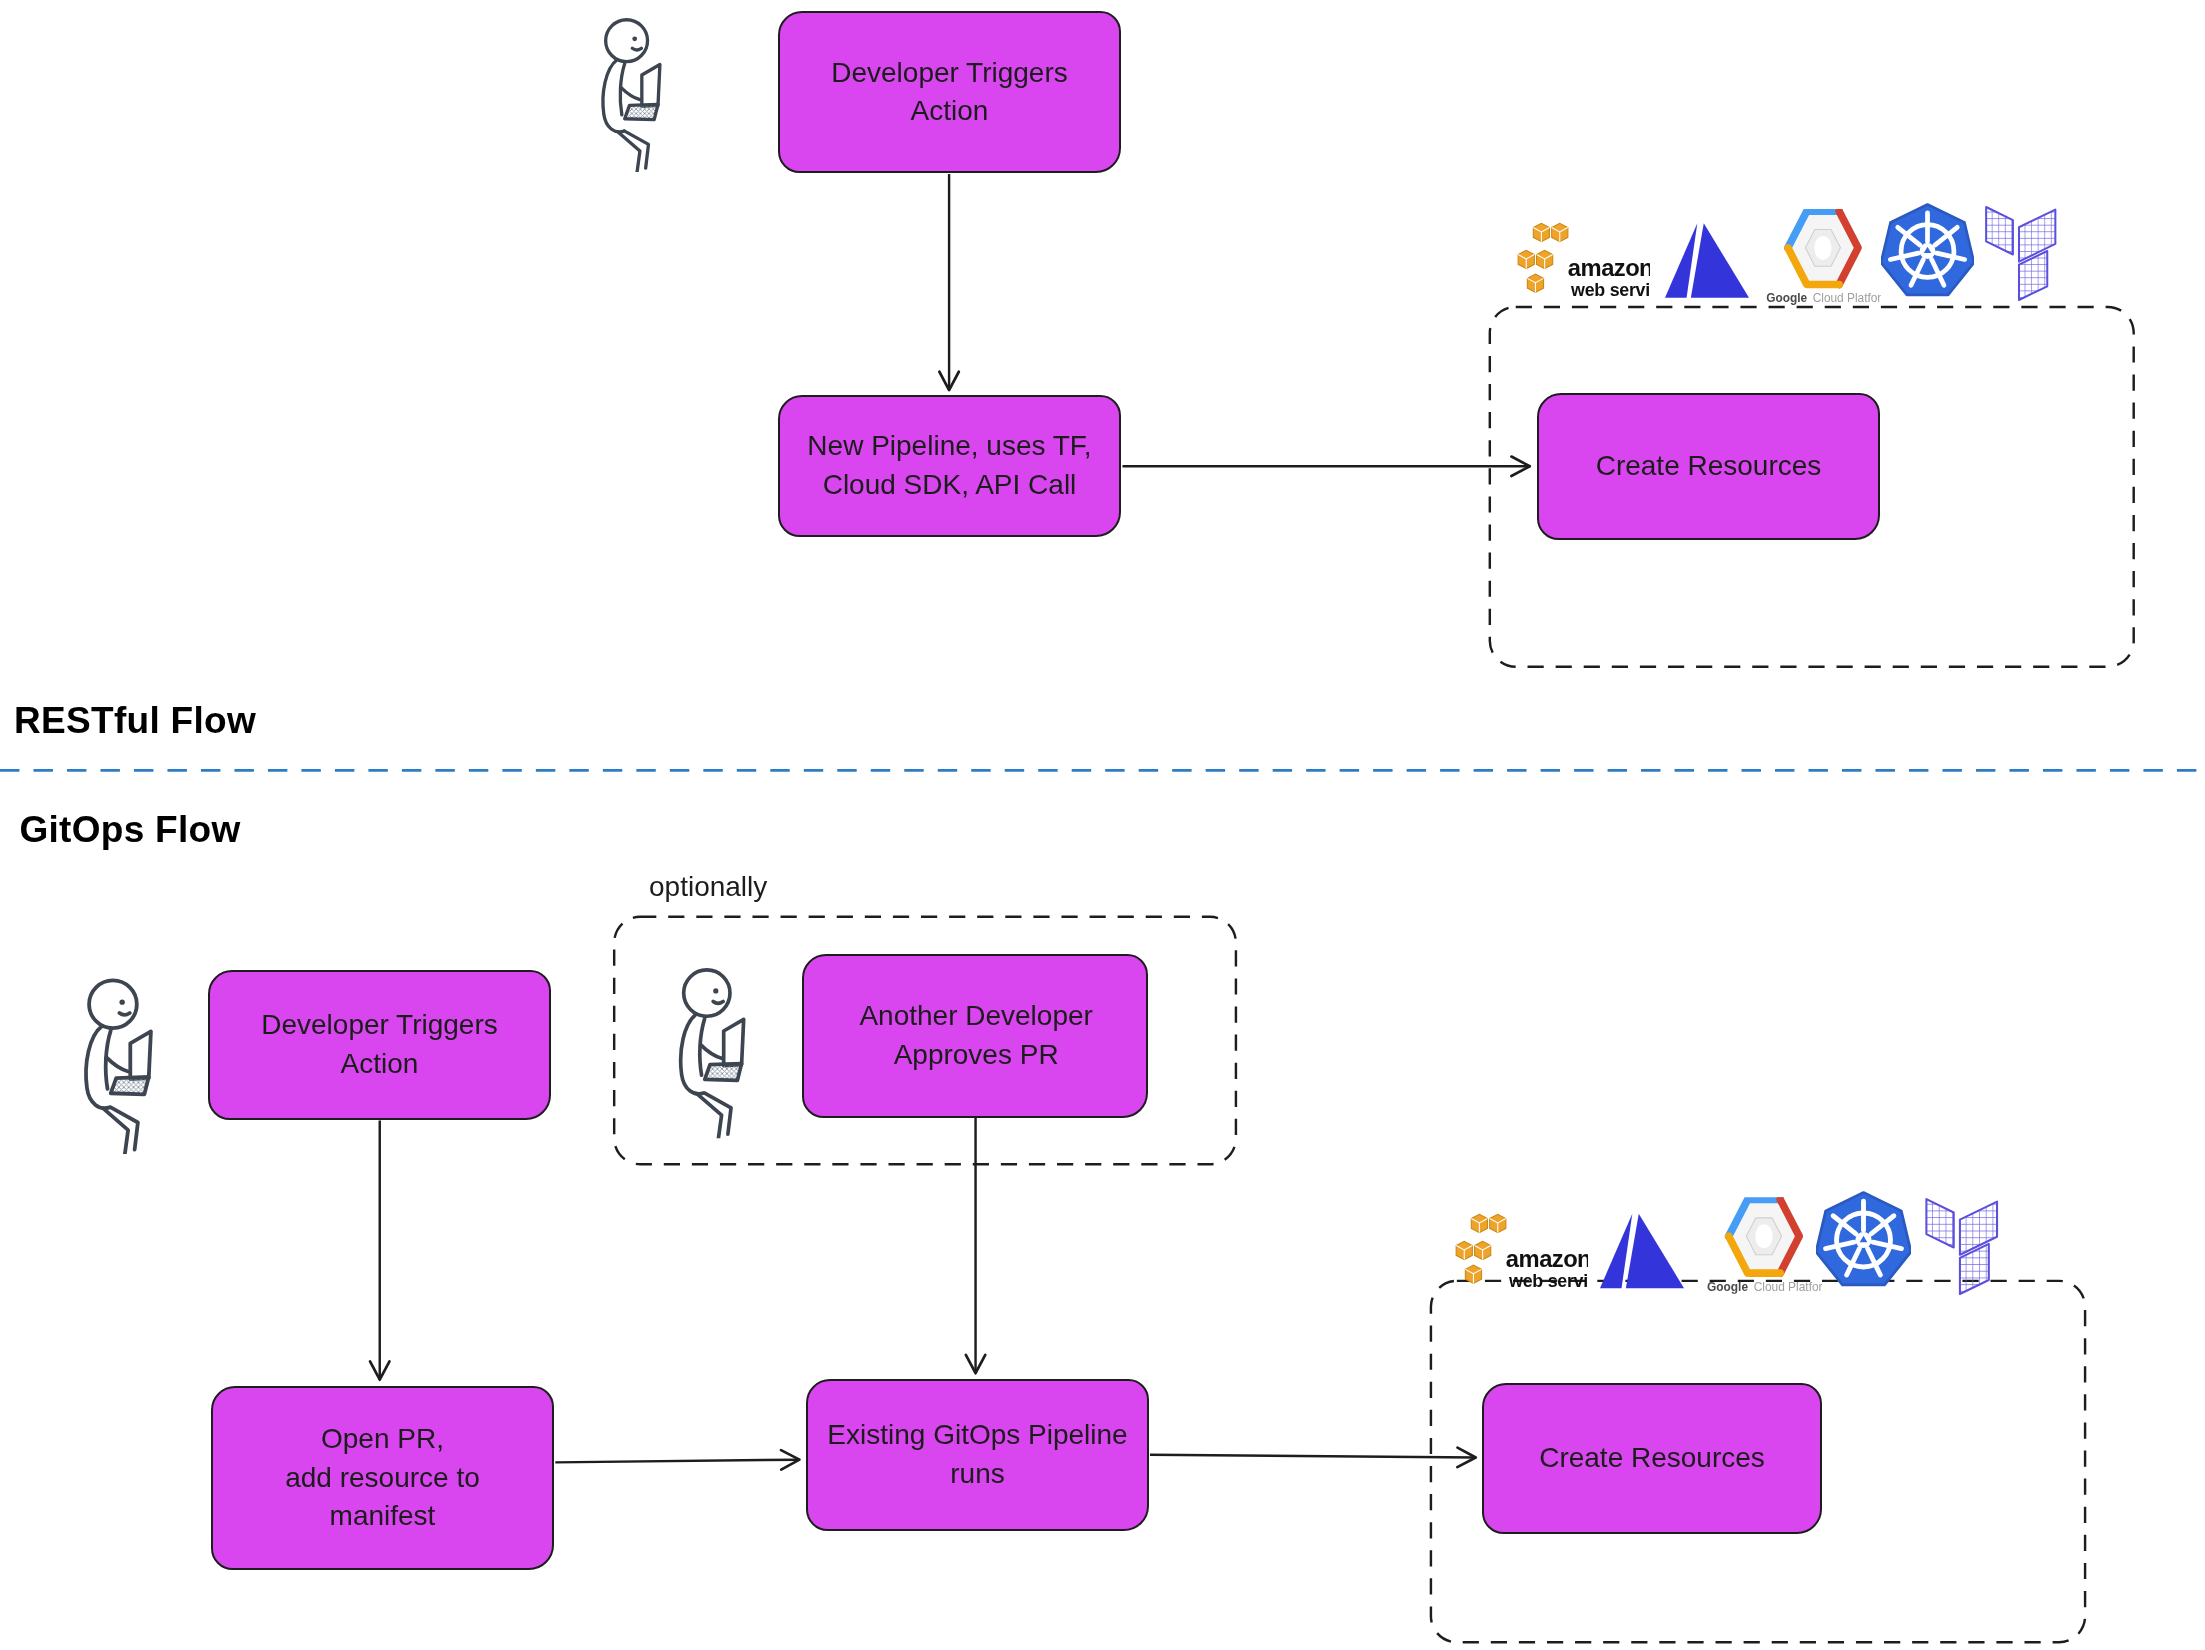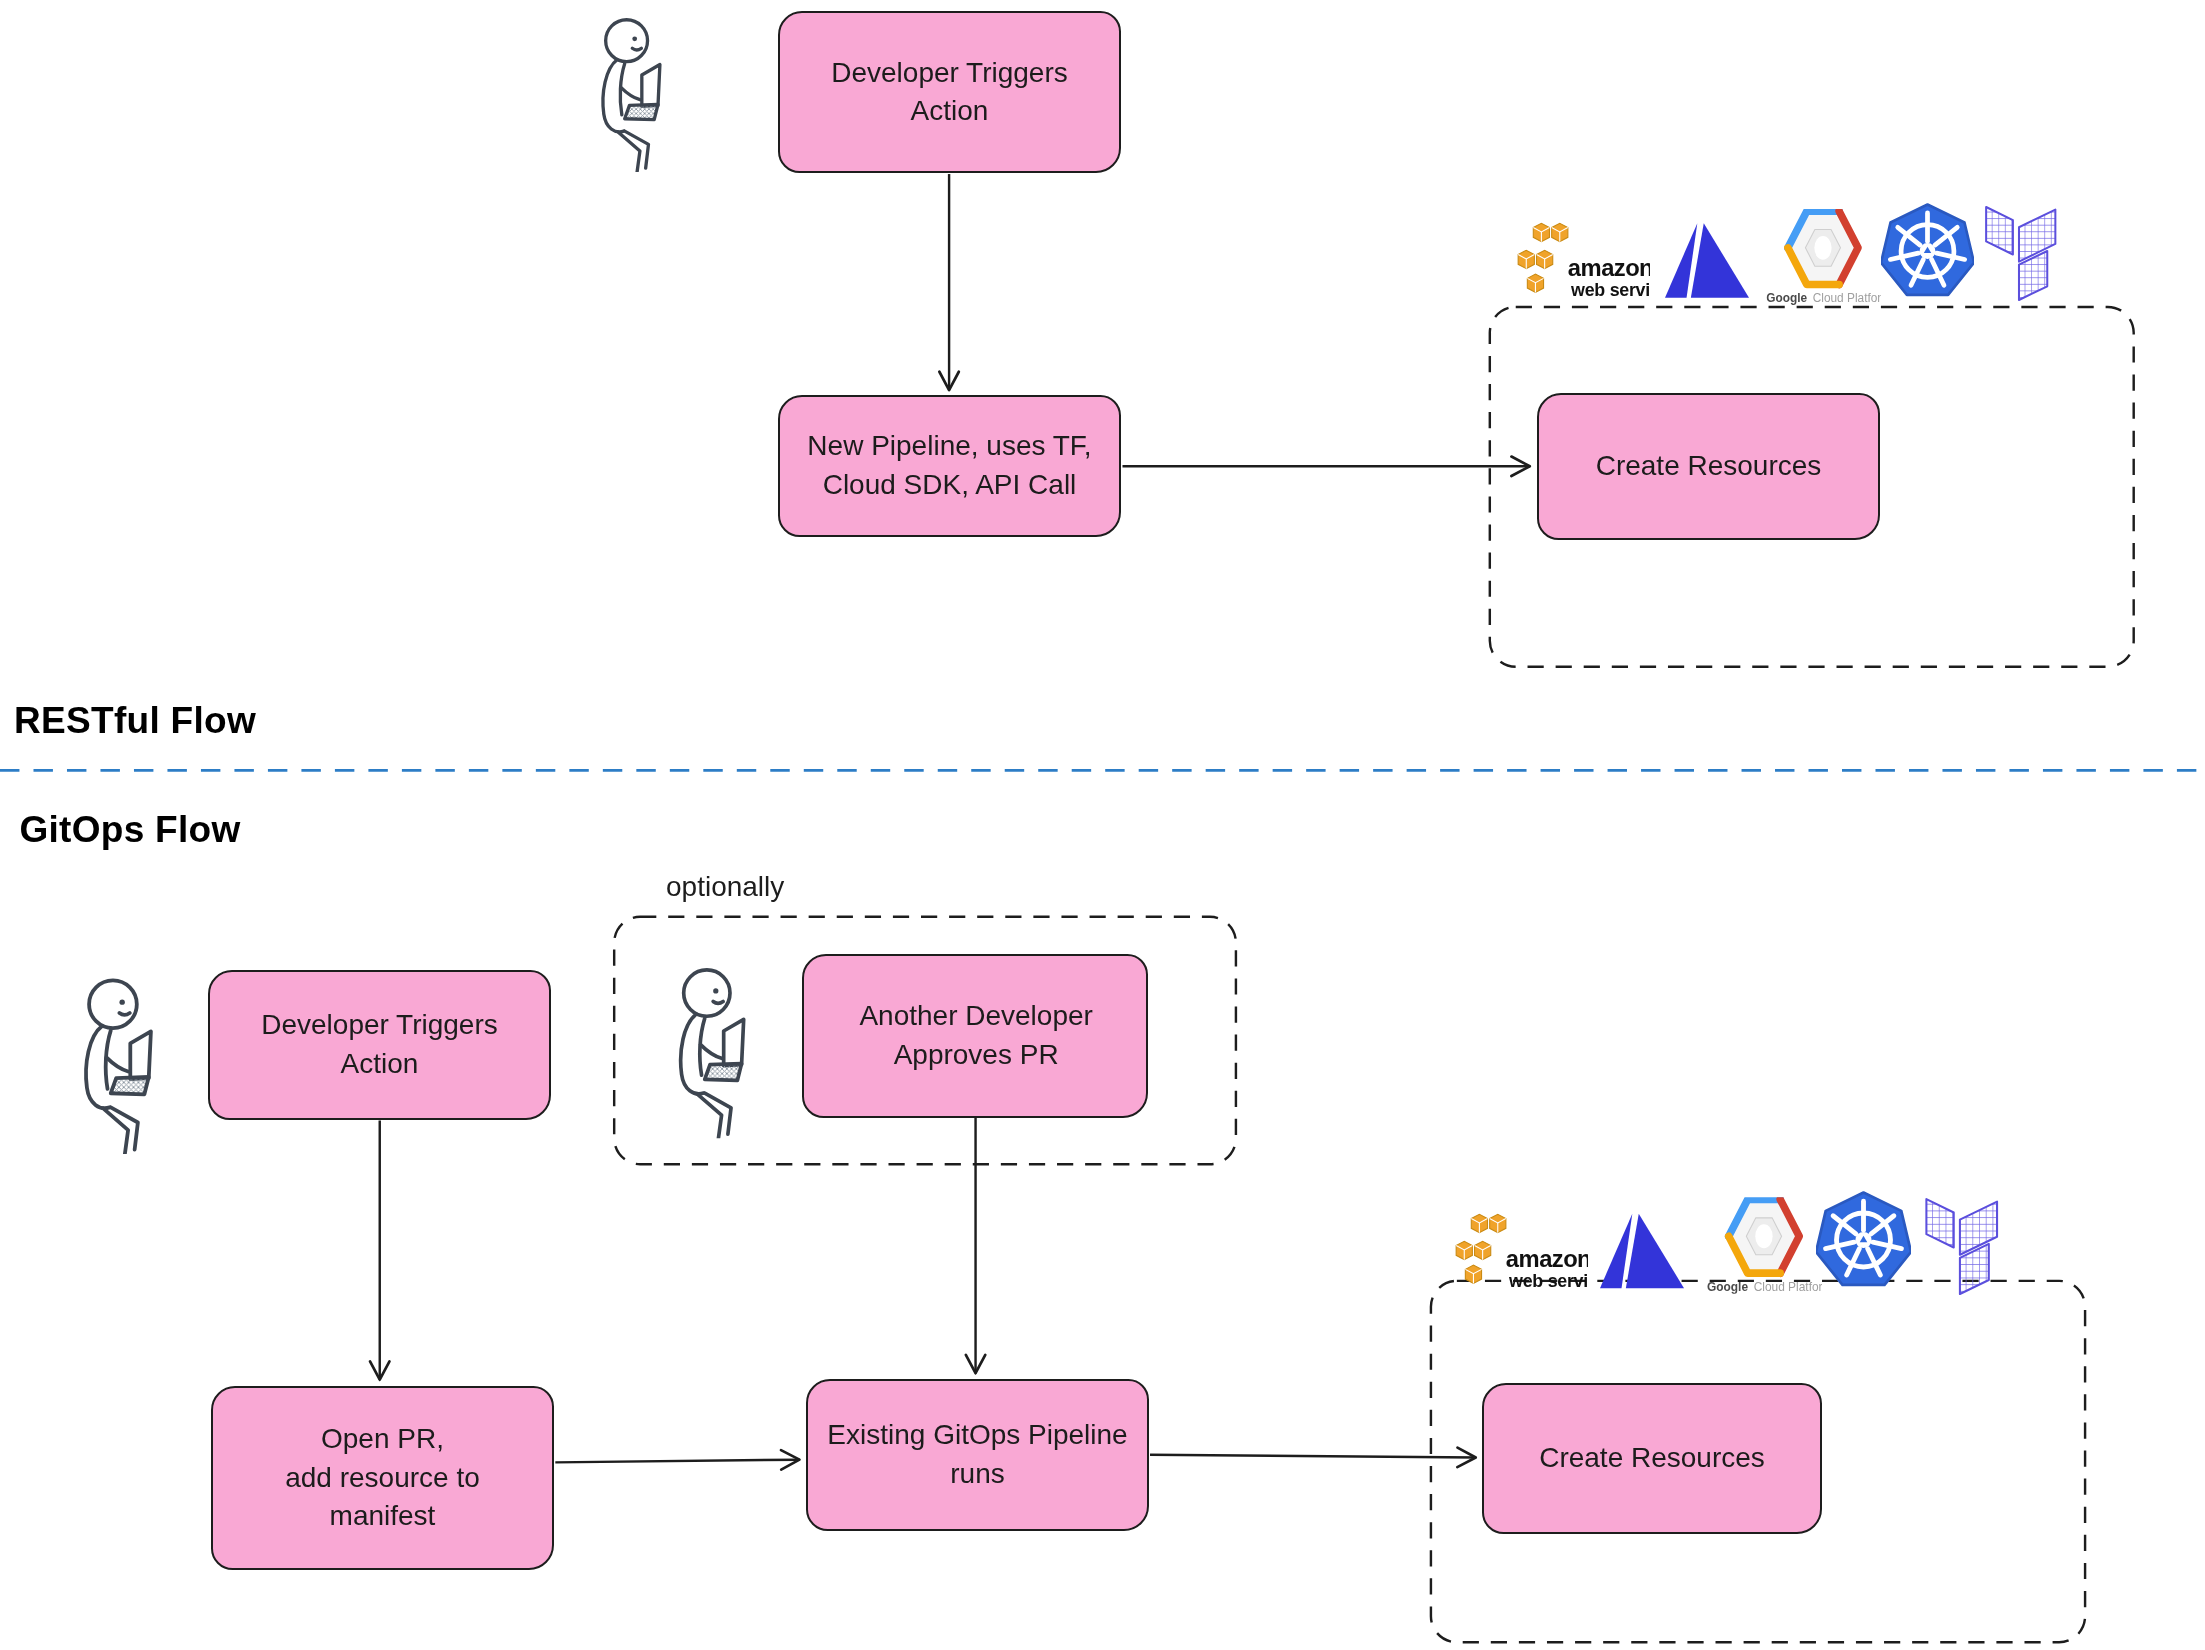--- a/index.html
+++ b/index.html
@@ -6,21 +6,21 @@
   body{
     position:relative;
     width:2205px;height:1651px;
     overflow:hidden;
     font-family:"Liberation Sans","DejaVu Sans",sans-serif;
     color:#1d1d1d;
   }
   #overlay{position:absolute;left:0;top:0;width:2205px;height:1651px;pointer-events:none;}
   .node{
     position:absolute;
-    background:#f9a8d4;
+    background:#d946ef;
     border:2.7px solid #1d1d1d;
     border-radius:24px 20.5px 25px 21.6px;
     display:flex;align-items:center;justify-content:center;
     text-align:center;
     font-size:28px;line-height:1.38;
     white-space:pre-line;
     color:#1c1c1c;
     box-sizing:border-box;
     padding:5.4px 9.7px;
   }
@@ -142,21 +142,21 @@
     <line x1="2078" y1="863" x2="2832" y2="863"></line>
     <line x1="1806" y1="2069" x2="1806" y2="2542"></line>
     <line x1="703" y1="2074" x2="703" y2="2554"></line>
     <line x1="1028" y1="2707" x2="1480" y2="2702"></line>
     <line x1="2129" y1="2693" x2="2732" y2="2698"></line>
   </g>
 </svg>
 
 <div class="heading" style="left:14px;top:700px;">RESTful Flow</div>
 <div class="heading" style="left:19.4px;top:809px;">GitOps Flow</div>
-<div class="small-label" style="left:666px;top:871px;">optionally</div>
+<div class="small-label" style="left:649px;top:871px;">optionally</div>
 
 <div class="node" style="left:778px;top:11.3px;width:343px;height:162px;">Developer Triggers
 Action</div>
 <div class="node" style="left:778px;top:395px;width:343px;height:142px;">New Pipeline, uses TF,
 Cloud SDK, API Call</div>
 <div class="node" style="left:1537px;top:393px;width:343px;height:147px;">Create Resources</div>
 
 <div class="node" style="left:802px;top:954px;width:346px;height:164px;padding-left:12px;">Another Developer
 Approves PR</div>
 <div class="node" style="left:208px;top:970px;width:343px;height:150px;">Developer Triggers

